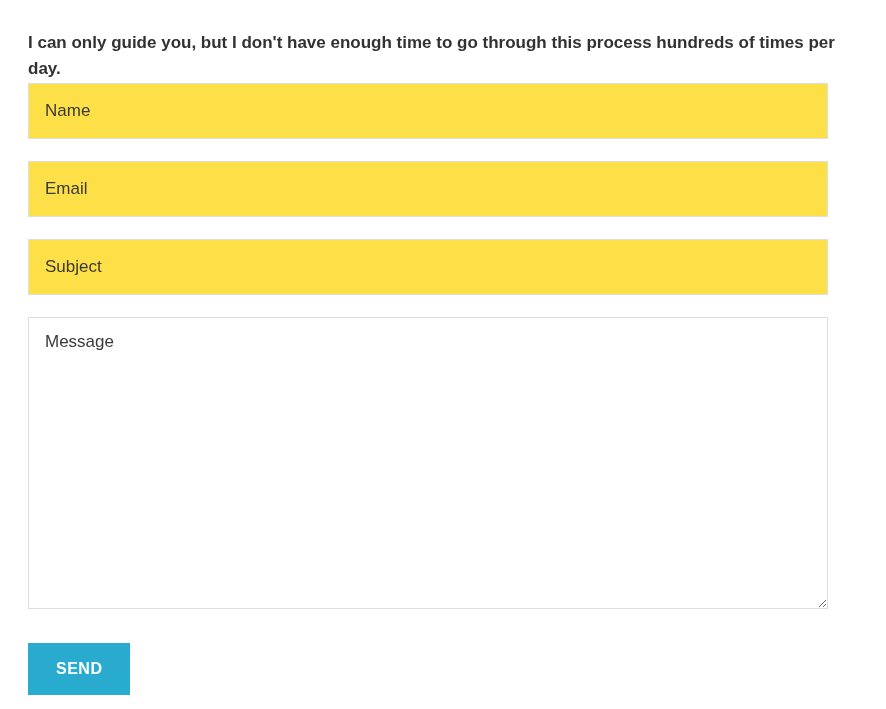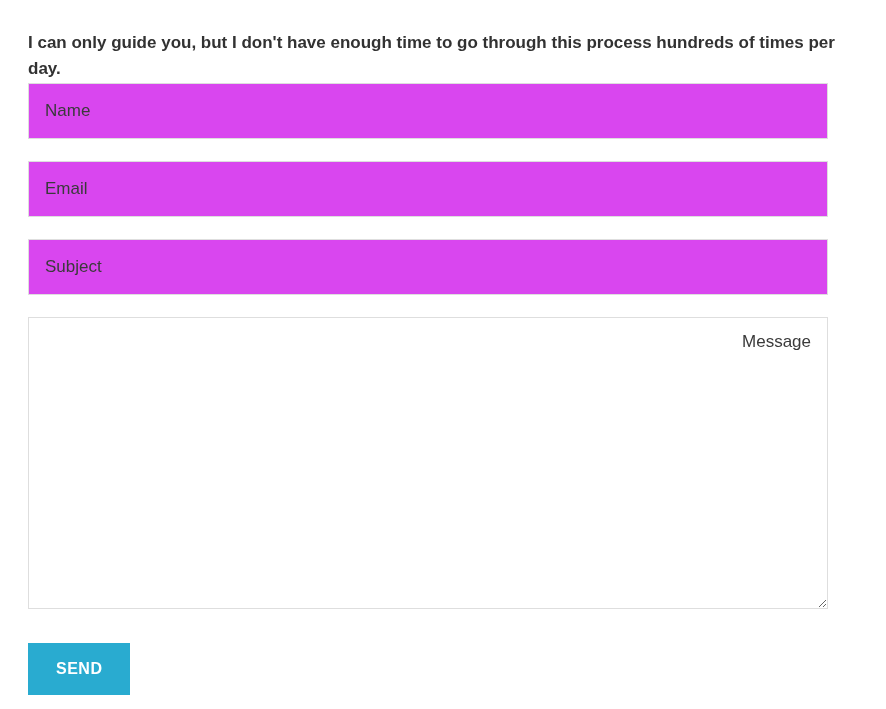--- a/index.html
+++ b/index.html
@@ -26,39 +26,38 @@
       margin-bottom: 22px;
     }
     .text-input {
       width: 100%;
       height: 56px;
       border: 1px solid #dedede;
       padding: 0 16px;
       font-size: 17px;
       font-family: inherit;
       color: #323232;
-      background: #d946ef;
+      background: #fde047;
       outline: none;
     }
     .text-input::placeholder {
       color: #3a3a3a;
       opacity: 1;
     }
     .textarea-input {
       width: 100%;
       height: 292px;
       border: 1px solid #dedede;
       padding: 14px 16px;
       font-size: 17px;
       font-family: inherit;
       color: #323232;
       background: #ffffff;
       outline: none;
       resize: both;
-      text-align: right;
     }
     .textarea-input::placeholder {
       color: #3a3a3a;
       opacity: 1;
     }
     .send-button {
       background: #29abd0;
       color: #ffffff;
       border: none;
       font-family: inherit;

